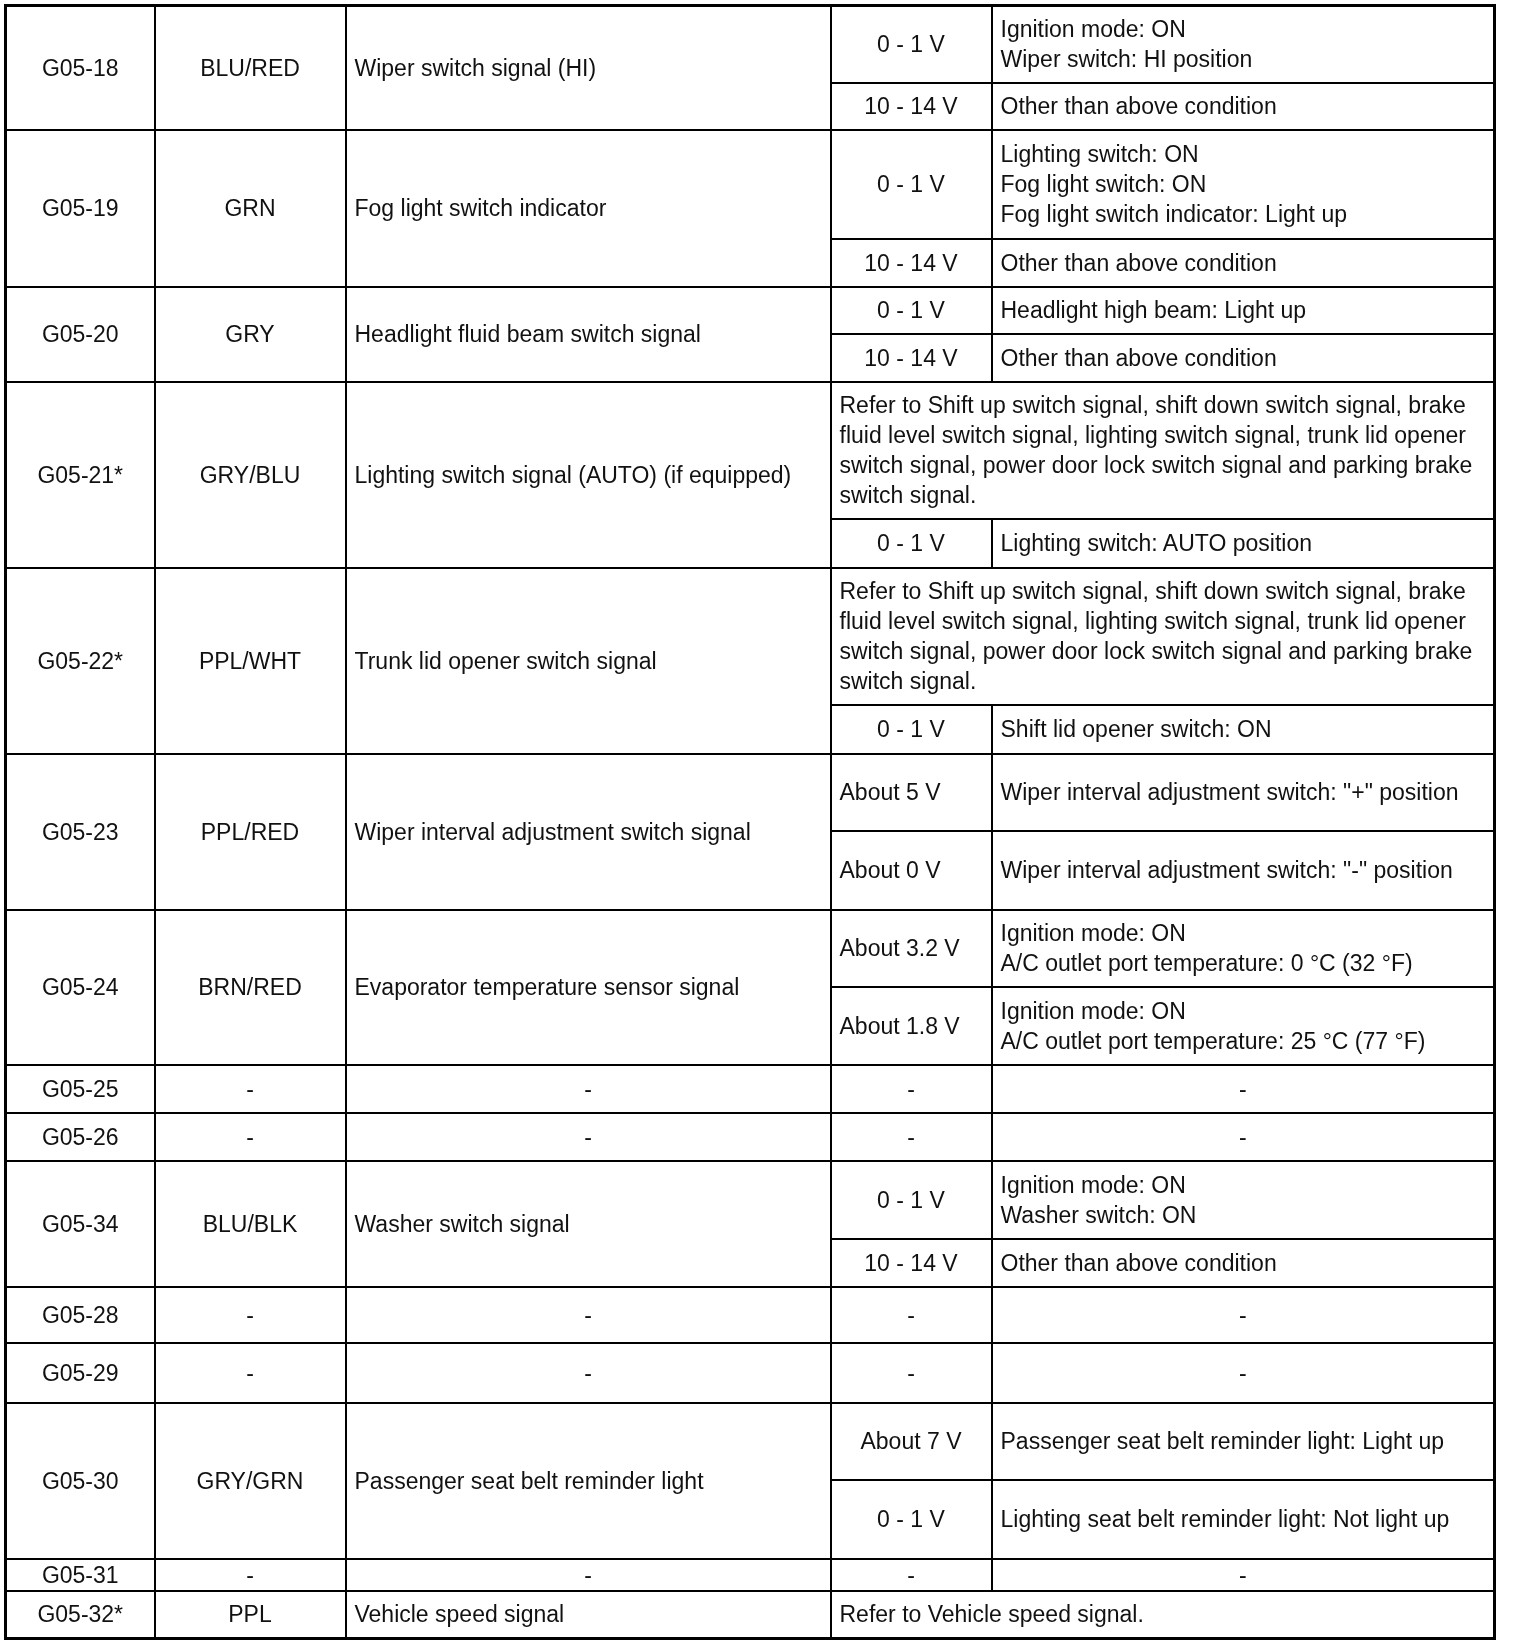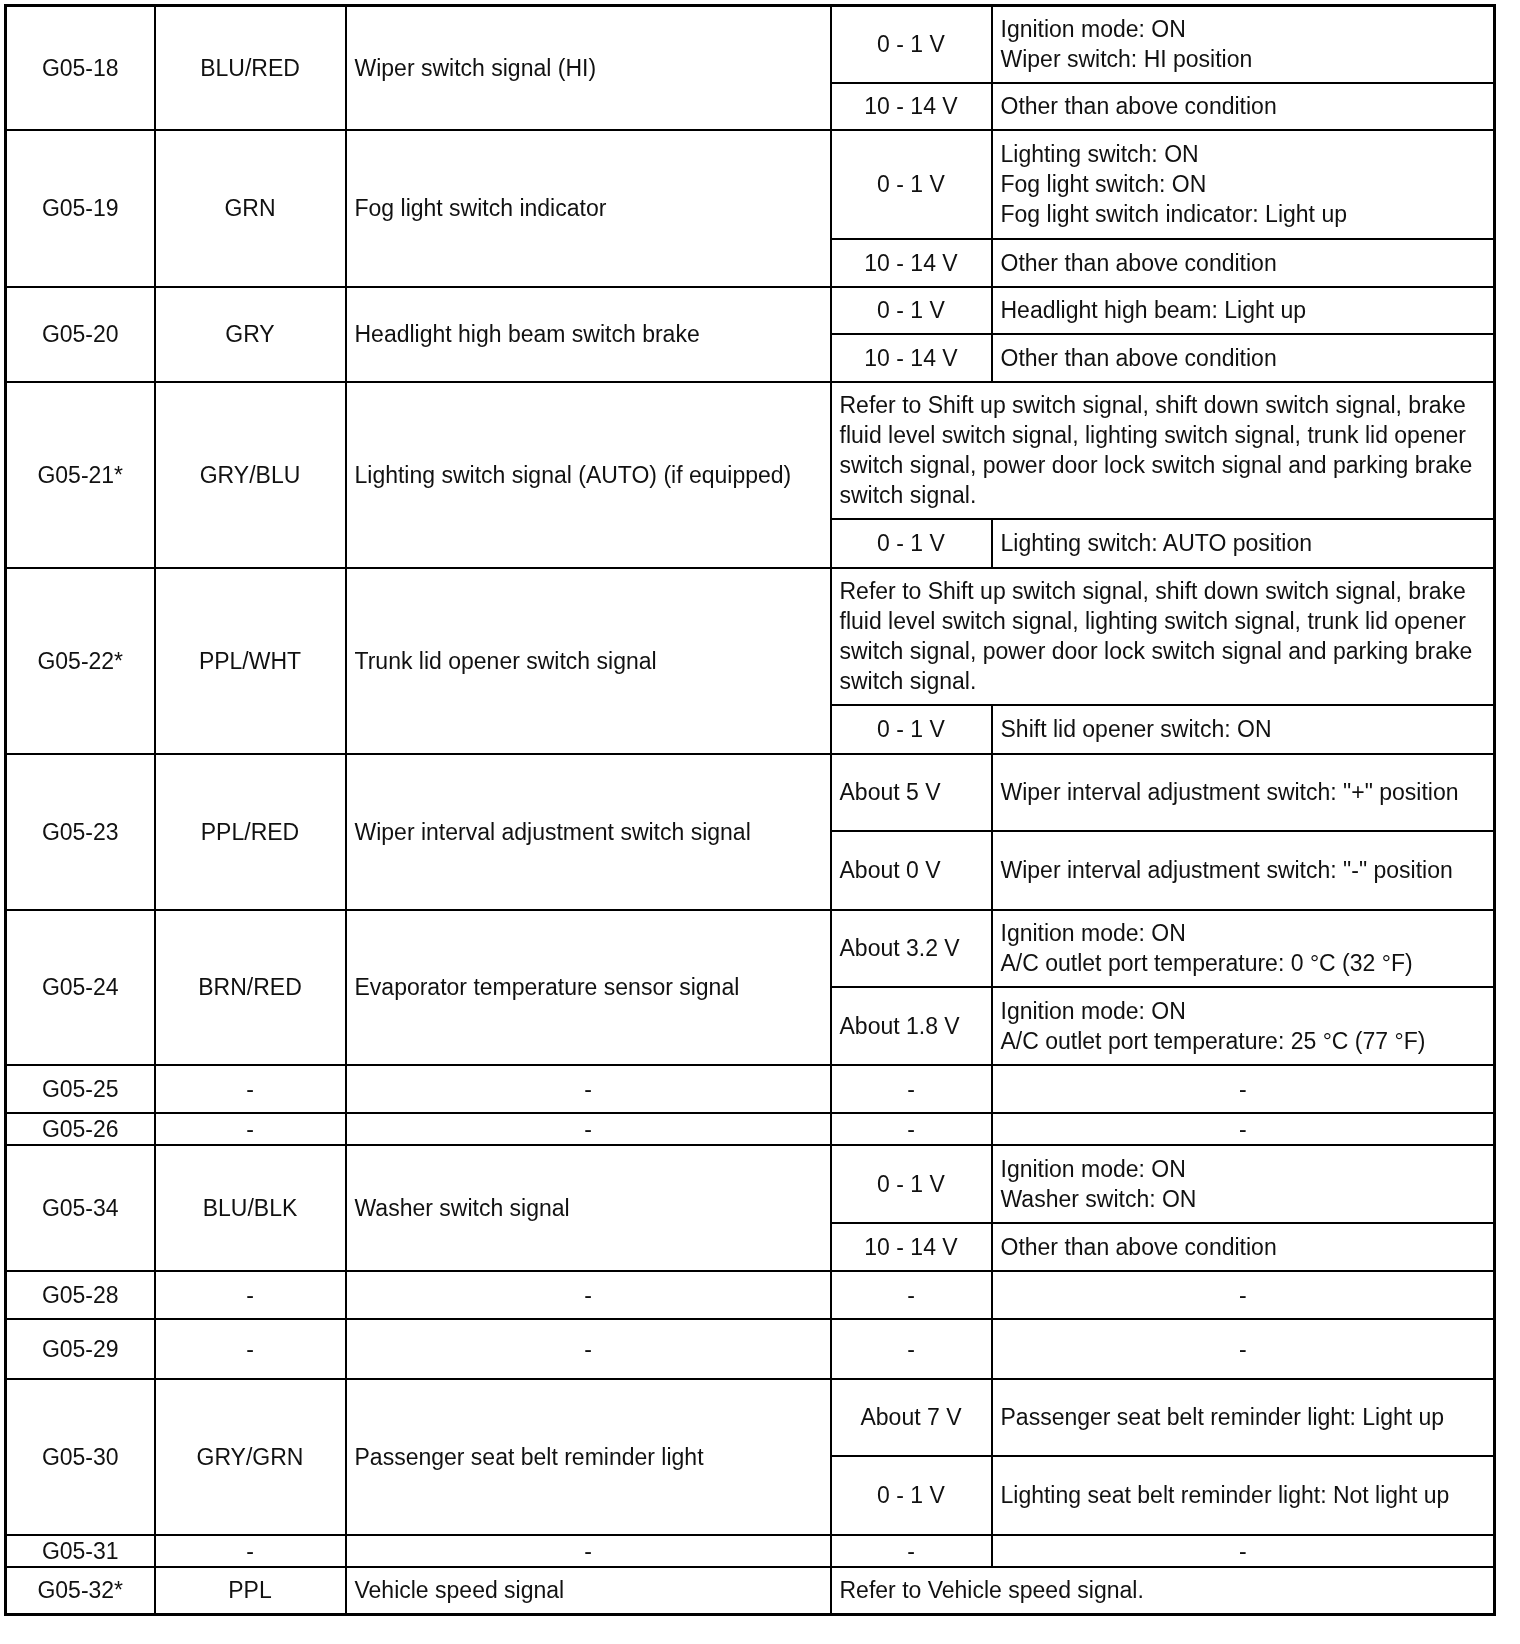--- a/index.html
+++ b/index.html
@@ -61,21 +61,21 @@
 Fog light switch indicator: Light up</td>
     </tr>
     <tr style="height:48px">
       <td class="c">10 - 14 V</td>
       <td class="l pre">Other than above condition</td>
     </tr>
 
     <tr style="height:47px">
       <td class="c" rowspan="2">G05-20</td>
       <td class="c" rowspan="2">GRY</td>
-      <td class="l" rowspan="2">Headlight high beam switch brake</td>
+      <td class="l" rowspan="2">Headlight fluid beam switch signal</td>
       <td class="c">0 - 1 V</td>
       <td class="l pre">Headlight high beam: Light up</td>
     </tr>
     <tr style="height:48px">
       <td class="c">10 - 14 V</td>
       <td class="l pre">Other than above condition</td>
     </tr>
 
     <tr style="height:137px">
       <td class="c" rowspan="2">G05-21*</td>
@@ -126,42 +126,42 @@
     </tr>
 
     <tr style="height:48px">
       <td class="c">G05-25</td>
       <td class="c">-</td>
       <td class="c">-</td>
       <td class="c">-</td>
       <td class="c">-</td>
     </tr>
 
-    <tr style="height:32px">
+    <tr style="height:48px">
       <td class="c">G05-26</td>
       <td class="c">-</td>
       <td class="c">-</td>
       <td class="c">-</td>
       <td class="c">-</td>
     </tr>
 
     <tr style="height:78px">
       <td class="c" rowspan="2">G05-34</td>
       <td class="c" rowspan="2">BLU/BLK</td>
       <td class="l" rowspan="2">Washer switch signal</td>
       <td class="c">0 - 1 V</td>
       <td class="l pre">Ignition mode: ON
 Washer switch: ON</td>
     </tr>
     <tr style="height:48px">
       <td class="c">10 - 14 V</td>
       <td class="l pre">Other than above condition</td>
     </tr>
 
-    <tr style="height:48px">
+    <tr style="height:56px">
       <td class="c">G05-28</td>
       <td class="c">-</td>
       <td class="c">-</td>
       <td class="c">-</td>
       <td class="c">-</td>
     </tr>
 
     <tr style="height:60px">
       <td class="c">G05-29</td>
       <td class="c">-</td>

